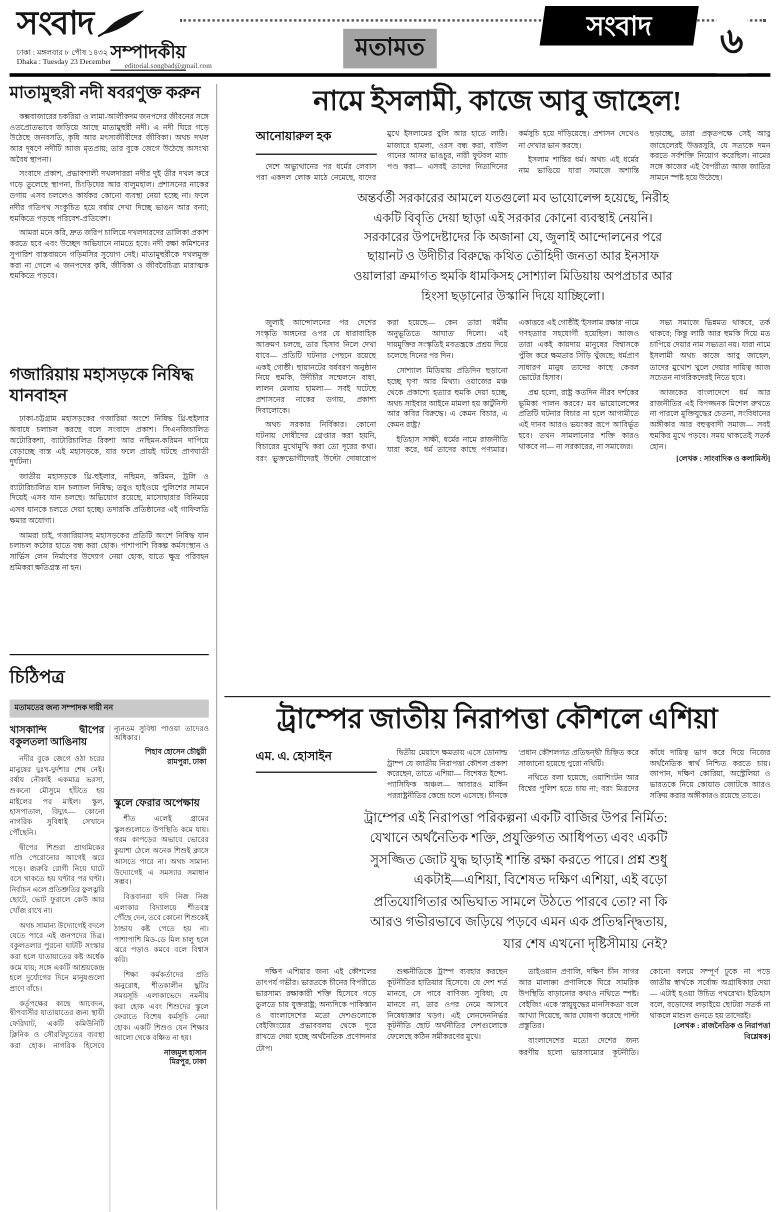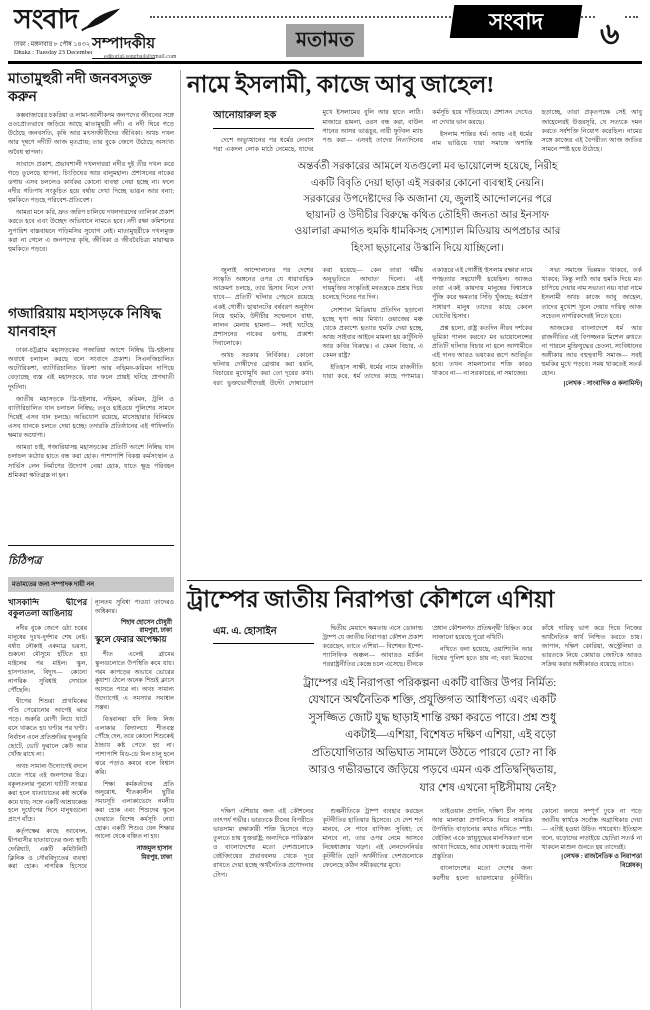--- a/index.html
+++ b/index.html
@@ -27,31 +27,31 @@
   
   .content{position:absolute;top:70px;left:8px;right:8px;bottom:2px;display:flex;gap:6px;}
   .left-col{width:166px;flex:none;}
   .vdiv{width:1px;background:#a8a8a8;flex:none;}
   .main-col{flex:1;min-width:0;}
   
   .ed-title{font-size:14px;font-weight:bold;line-height:1.25;margin:0 0 5px;}
   .ed-body{font-size:6.3px;line-height:1.45;text-align:justify;overflow:hidden;}
   .ed-body p,.letters-body p,.art-body p{margin:0 0 3px;text-indent:8px;}
   .ed1-body{height:188px;}
-  .ed2-title{margin-top:7px;}
+  .ed2-title{margin-top:24px;}
   .ed2-body{height:192px;}
   .lsep{border-top:1.5px solid #111;margin:8px 0 6px;}
-  .letters-title{font-size:11px;font-weight:bold;margin:0 0 6px;font-style:italic;}
+  .letters-title{font-size:15px;font-weight:bold;margin:0 0 6px;}
   .letters-bar{background:#c9c9c9;font-size:6.4px;font-weight:bold;padding:2px 4px;margin-bottom:6px;}
   .letters-body{column-count:2;column-gap:8px;column-rule:1px solid #d4d4d4;font-size:6.1px;line-height:1.45;text-align:justify;height:414px;overflow:hidden;}
   .letter-title{font-size:8.4px;font-weight:bold;line-height:1.3;margin:0 0 4px;}
-  .letter + .letter .letter-title{margin-top:0;}
+  .letter + .letter .letter-title{margin-top:24px;}
   .letter-sig{font-weight:bold;text-align:right;margin:2px 2px 6px 0;font-size:6.2px;line-height:1.4;}
   
-  .art-title{font-size:23px;font-weight:bold;text-align:left;margin:2px 0 9px;line-height:1.15;}
+  .art-title{font-size:23px;font-weight:bold;text-align:center;margin:2px 0 9px;line-height:1.15;}
   .art-body{column-count:4;column-gap:9px;font-size:6.3px;line-height:1.45;text-align:justify;overflow:hidden;margin-left:26px;}
   .art1-body{height:466px;}
   .art2-body{height:352px;}
   .byline{font-size:10px;font-weight:bold;padding:1px 0 5px;border-bottom:1.5px solid #000;margin:0 0 6px;break-inside:avoid;}
   .pull{column-span:all;margin:5px auto 9px;line-height:1.6;text-align:center;text-indent:0 !important;}
   .pull1{width:62%;font-size:10.2px;text-align:center;}
   .pull2{width:60%;font-size:11px;text-align:right;}
   .credit{font-weight:bold;text-align:right;font-size:6.3px;margin-top:4px;}
   .art-sep{border-top:1px solid #222;margin:7px 0 6px;}
 </style>
@@ -86,21 +86,21 @@
     </div>
     <div class="pageno">৬</div>
 
     <div class="head-rule"></div>
   </header>
 
   <div class="content">
 
     <aside class="left-col">
       <article>
-        <h2 class="ed-title">মাতামুহুরী নদী জনবসতুক্ত করুন</h2>
+        <h2 class="ed-title">মাতামুহুরী নদী ষবরণুক্ত করুন</h2>
         <div class="ed-body ed1-body">
             <p>কক্সবাজারের চকরিয়া ও লামা-আলীকদম জনপদের জীবনের সঙ্গে ওতপ্রোতভাবে জড়িয়ে আছে মাতামুহুরী নদী। এ নদী ঘিরে গড়ে উঠেছে জনবসতি, কৃষি আর মৎস্যজীবীদের জীবিকা। অথচ দখল আর দূষণে নদীটি আজ মৃতপ্রায়; তার বুকে জেগে উঠেছে অসংখ্য অবৈধ স্থাপনা।</p>
             <p>সংবাদে প্রকাশ, প্রভাবশালী দখলদাররা নদীর দুই তীর দখল করে গড়ে তুলেছে স্থাপনা, চিংড়িঘের আর বালুমহাল। প্রশাসনের নাকের ডগায় এসব চললেও কার্যকর কোনো ব্যবস্থা নেয়া হচ্ছে না। ফলে নদীর গতিপথ সংকুচিত হয়ে বর্ষায় দেখা দিচ্ছে ভাঙন আর বন্যা; হুমকিতে পড়ছে পরিবেশ-প্রতিবেশ।</p>
             <p>আমরা মনে করি, দ্রুত জরিপ চালিয়ে দখলদারদের তালিকা প্রকাশ করতে হবে এবং উচ্ছেদ অভিযানে নামতে হবে। নদী রক্ষা কমিশনের সুপারিশ বাস্তবায়নে গড়িমসির সুযোগ নেই। মাতামুহুরীকে দখলমুক্ত করা না গেলে এ জনপদের কৃষি, জীবিকা ও জীববৈচিত্র্য মারাত্মক হুমকিতে পড়বে।</p>
           </div>
       </article>
 
       <article>
         <h2 class="ed-title ed2-title">গজারিয়ায় মহাসড়কে নিষিদ্ধ যানবাহন</h2>
         <div class="ed-body ed2-body">

